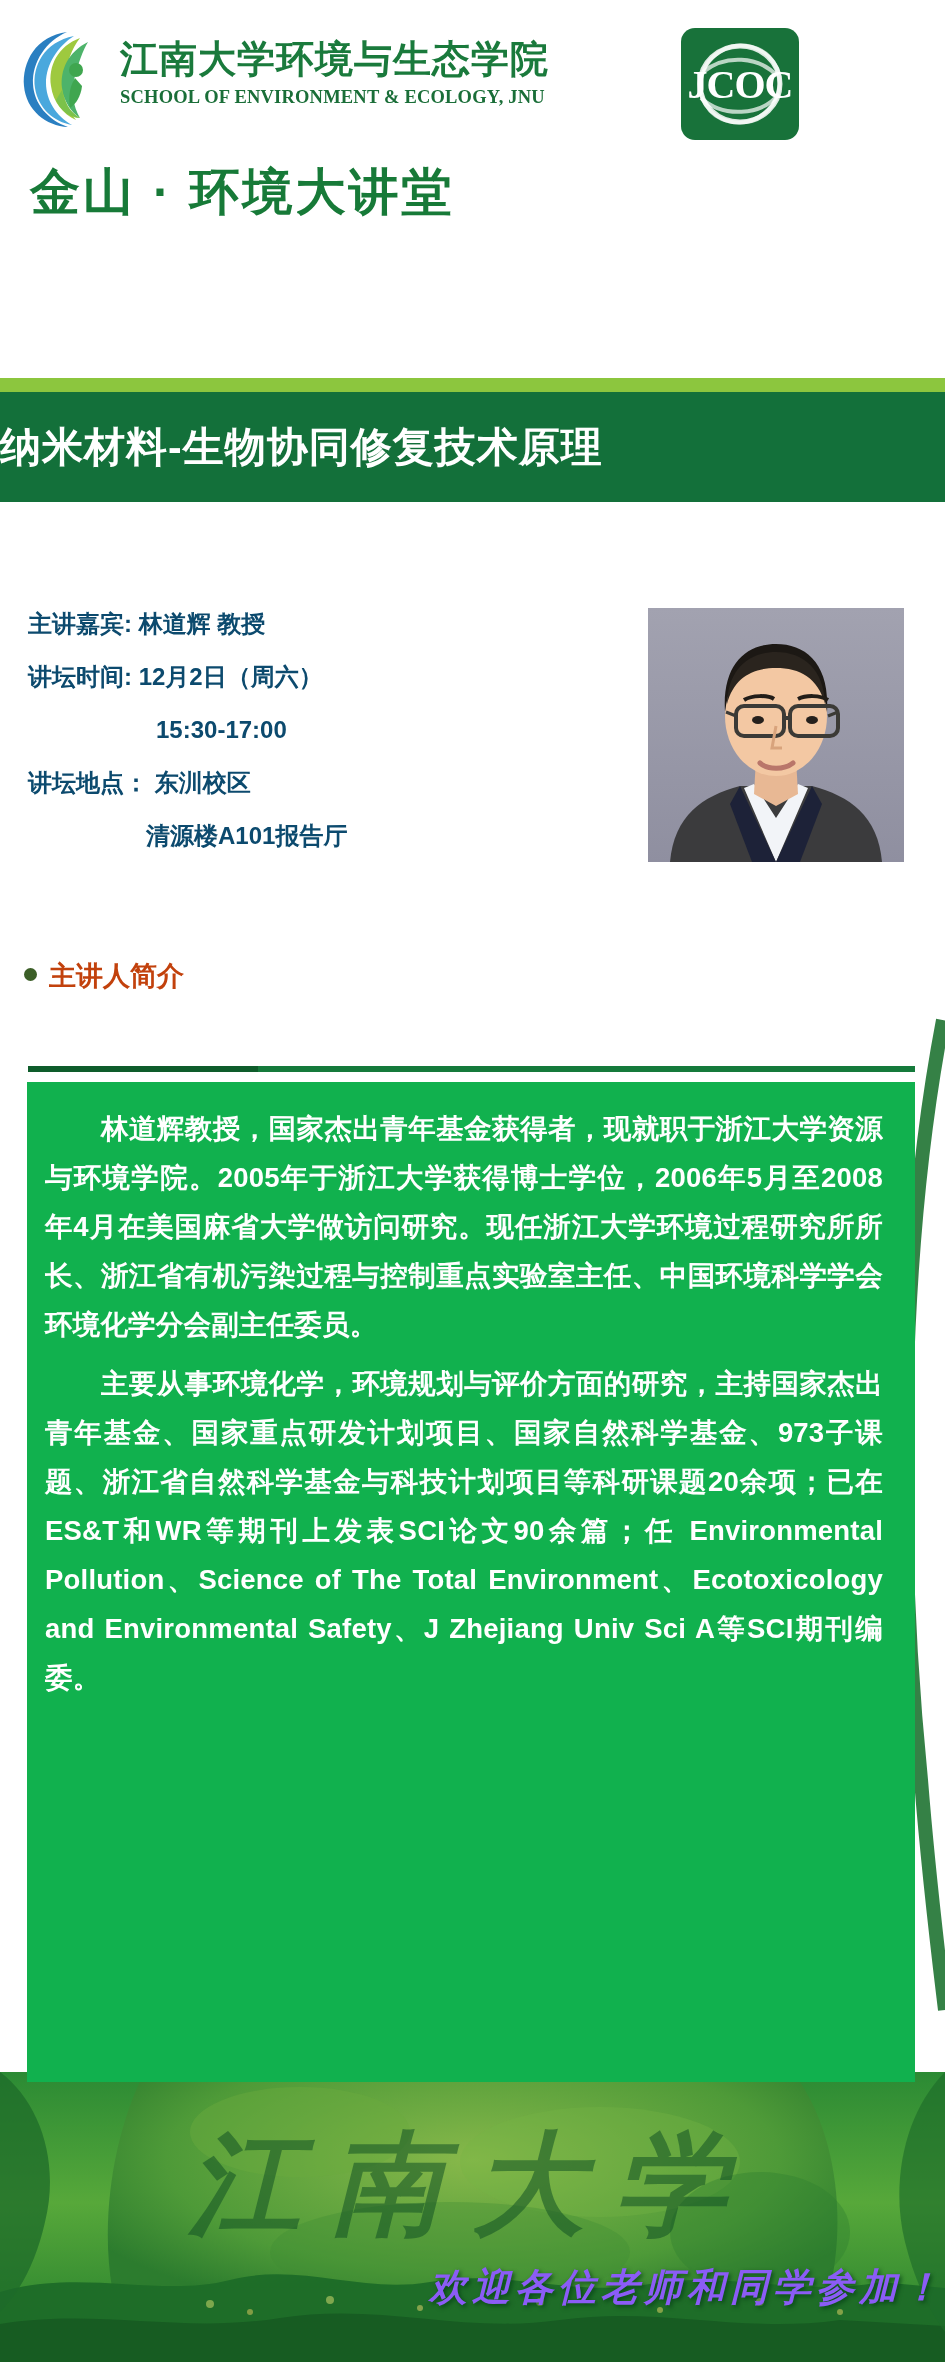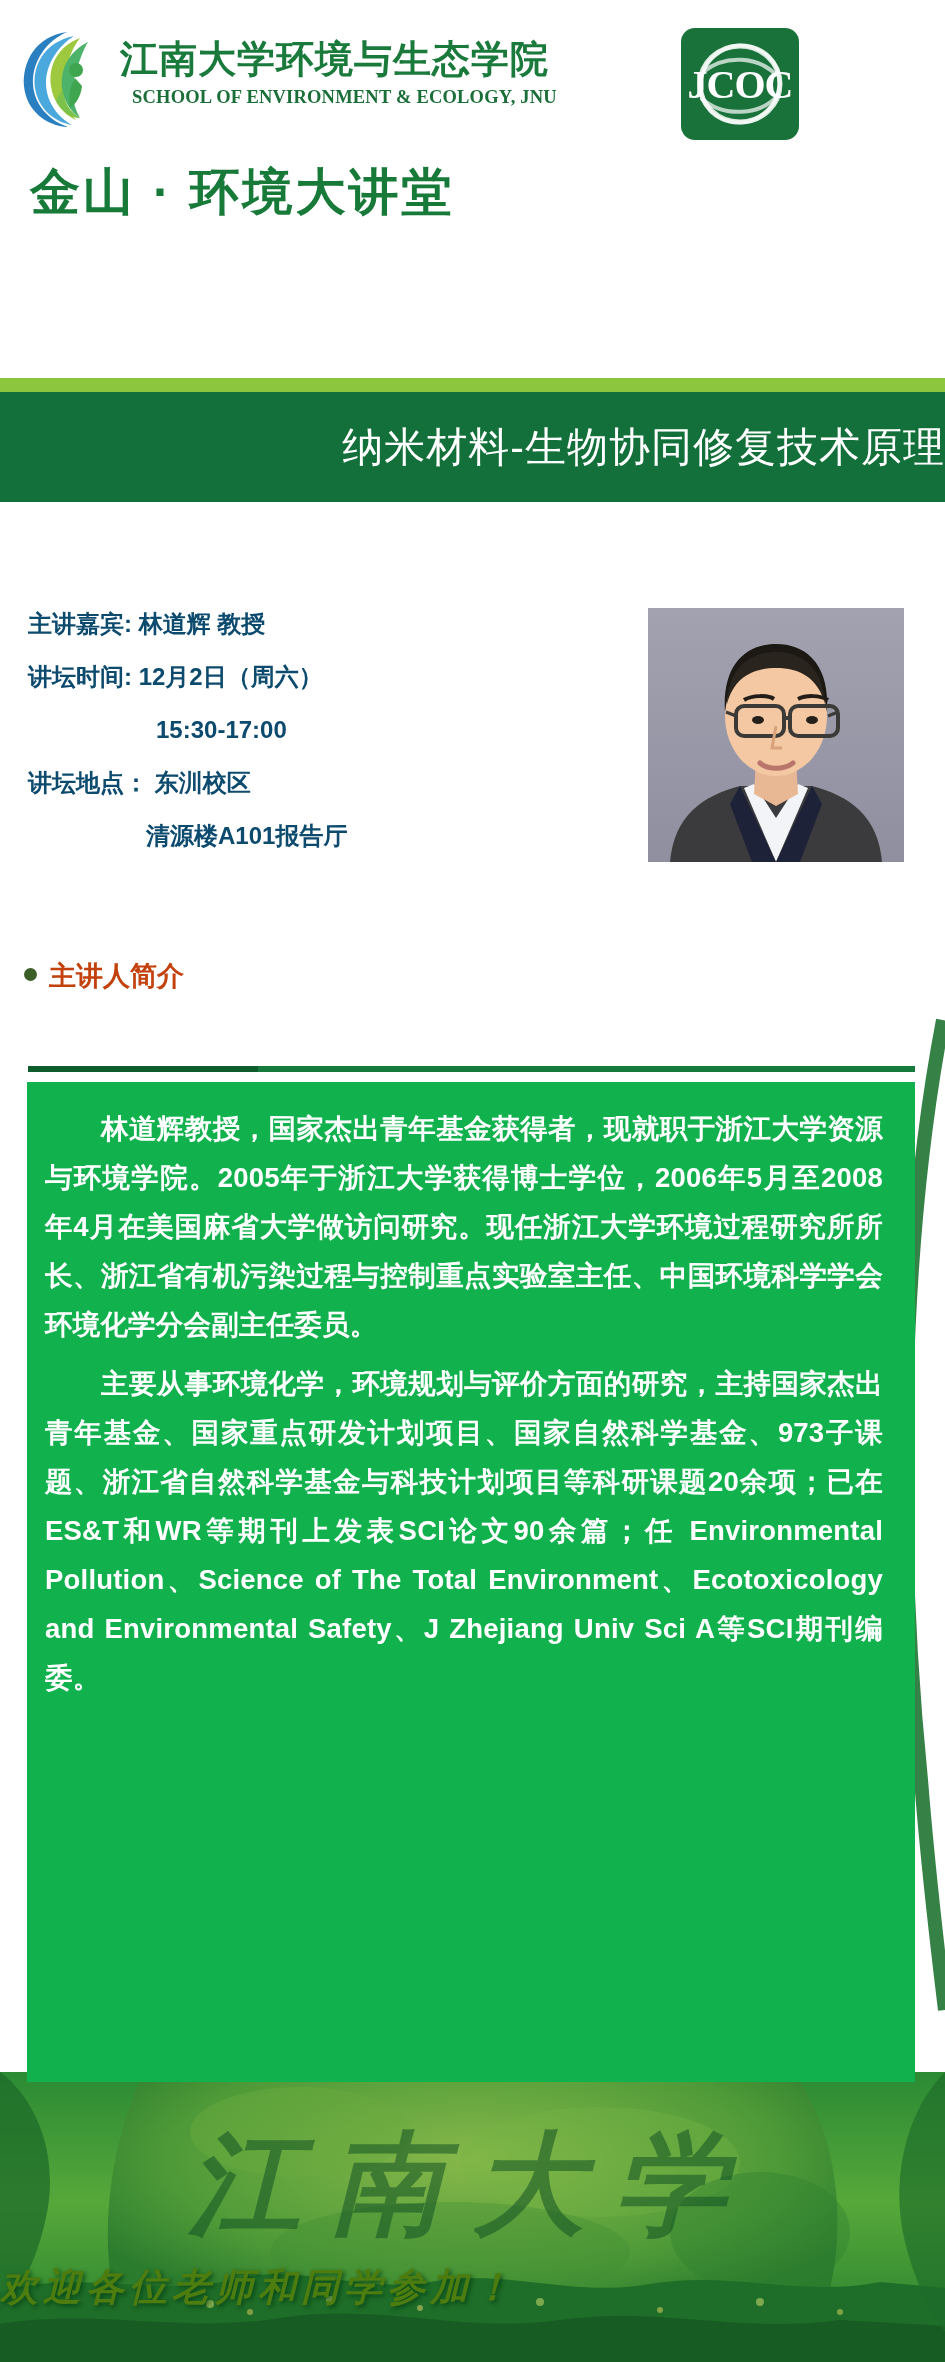--- a/index.html
+++ b/index.html
@@ -15,21 +15,20 @@
   .school-names{position:absolute;left:120px;top:40px;}
   .school-cn{
     font-size:38px;font-weight:bold;color:#1a7a3c;letter-spacing:1px;
     line-height:1;white-space:nowrap;
     font-family:"Liberation Sans","DejaVu Sans",sans-serif;
   }
   .school-en{
     margin-top:9px;font-family:"Liberation Serif","DejaVu Serif",serif;
     font-size:18.5px;font-weight:bold;color:#1a6e38;letter-spacing:.2px;
     white-space:nowrap;
-    margin-left:12px;
   }
   .jcoc-badge{
     position:absolute;right:14px;top:28px;width:118px;height:112px;
     background:#18723a;border-radius:14px;overflow:hidden;
   }
   .jcoc-text{
     position:absolute;left:0;right:0;top:50%;transform:translateY(-50%);
     text-align:center;color:#fff;font-size:40px;font-weight:bold;
     letter-spacing:-1px;font-family:"Liberation Serif","DejaVu Serif",serif;
     z-index:3;
@@ -40,21 +39,21 @@
     position:absolute;left:30px;top:165px;
     font-size:50px;font-weight:bold;color:#177a38;letter-spacing:3px;
     line-height:1.1;white-space:nowrap;
   }
 
   
   .banner-stripe{position:absolute;left:0;top:378px;width:945px;height:14px;background:#8cc63e;}
   .banner{position:absolute;left:0;top:392px;width:945px;height:110px;background:#13703a;}
   .banner-title{
     position:absolute;left:0;right:0;top:50%;transform:translateY(-50%);
-    text-align:right;color:#ffffff;font-size:41px;font-weight:normal;
+    text-align:left;color:#ffffff;font-size:41px;font-weight:bold;
     letter-spacing:1px;white-space:nowrap;
   }
 
   
   .details{position:absolute;left:28px;top:612px;width:600px;color:#355e2a;}
   .d-row{
     font-size:24px;font-weight:bold;line-height:1.0;
     color:#0c4a6e;white-space:nowrap;margin-bottom:29px;
   }
   .d-row.indent{padding-left:128px;}
@@ -94,23 +93,23 @@
     letter-spacing:.2px;
   }
   .bio-p.p2{margin-top:8px;}
 
   
   .footer{
     position:absolute;left:0;top:2072px;width:945px;height:290px;overflow:hidden;
   }
   .footer svg{display:block;width:100%;height:100%;}
   .welcome{
-    position:absolute;left:0;right:0;top:2262px;text-align:left;
+    position:absolute;left:0;right:0;top:2262px;text-align:right;
     font-family:"Liberation Serif","DejaVu Serif",serif;
-    font-size:38px;font-weight:bold;color:#4d7c0f;letter-spacing:5px;
+    font-size:38px;font-weight:bold;color:#8b5cf6;letter-spacing:5px;
     font-style:italic;
     text-shadow:2px 2px 4px rgba(0,60,20,.75);
     z-index:5;white-space:nowrap;
   }
   .stone-cal{
     position:absolute;left:0;right:0;top:2110px;text-align:center;
     font-family:"Liberation Serif","DejaVu Serif",serif;
     font-size:112px;font-weight:bold;font-style:italic;
     color:rgba(18,82,36,.55);letter-spacing:30px;
     z-index:4;white-space:nowrap;

